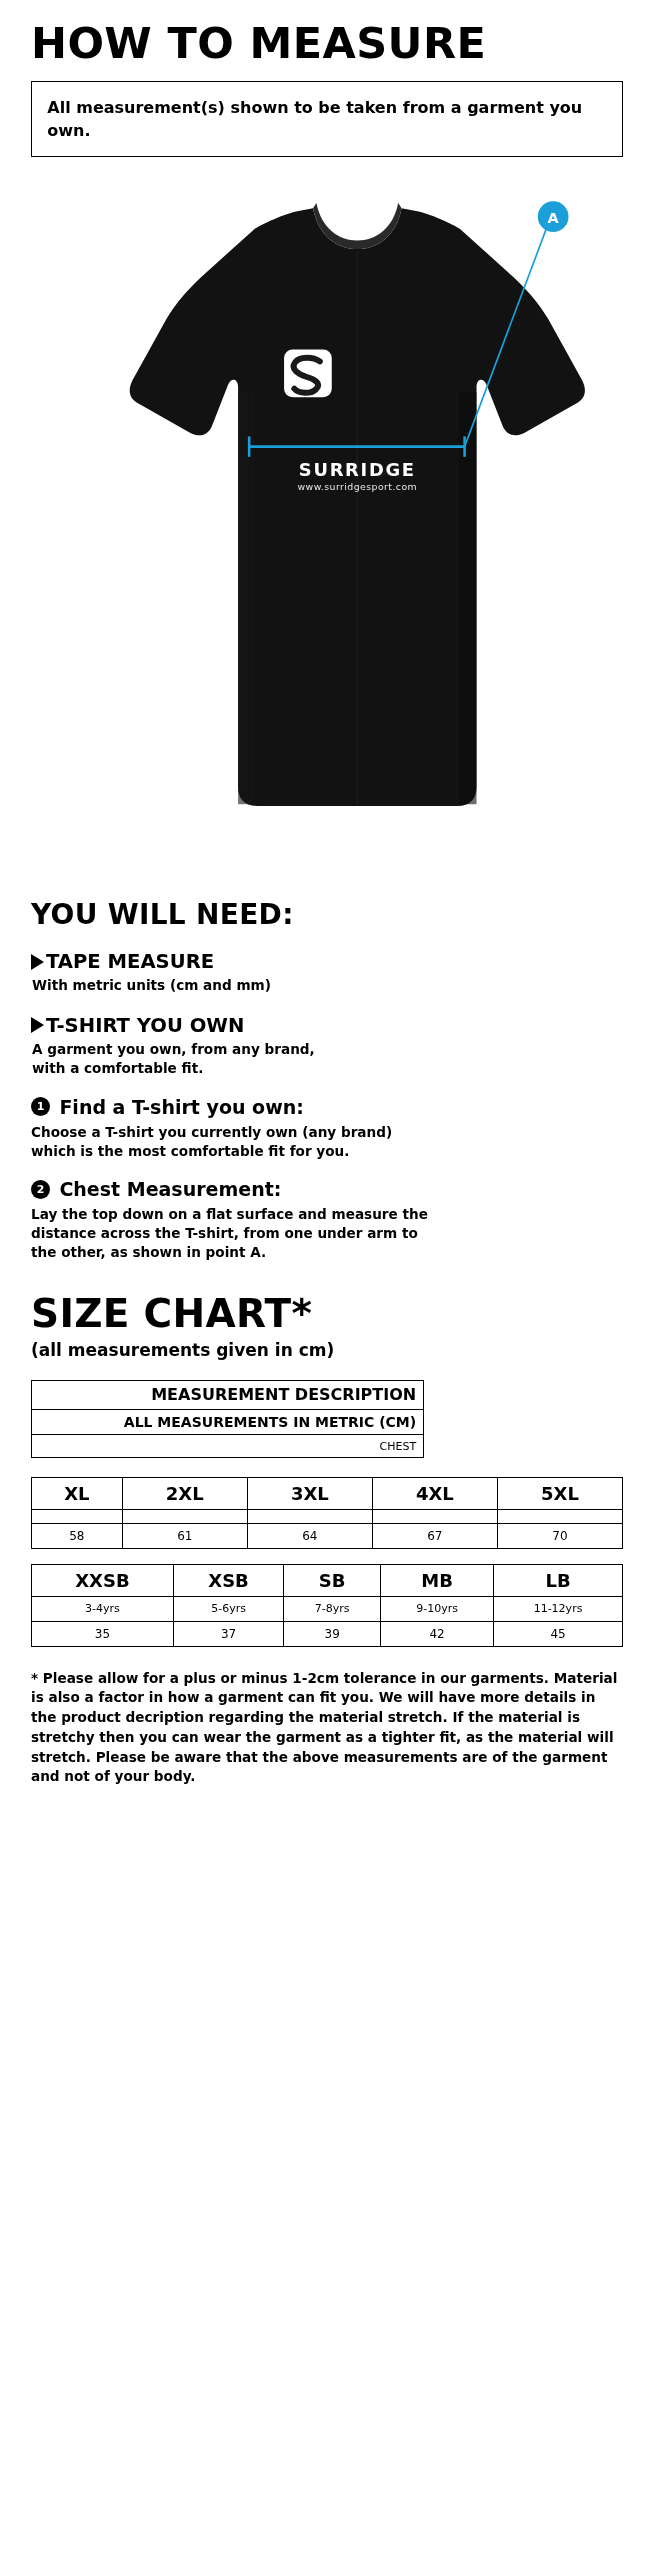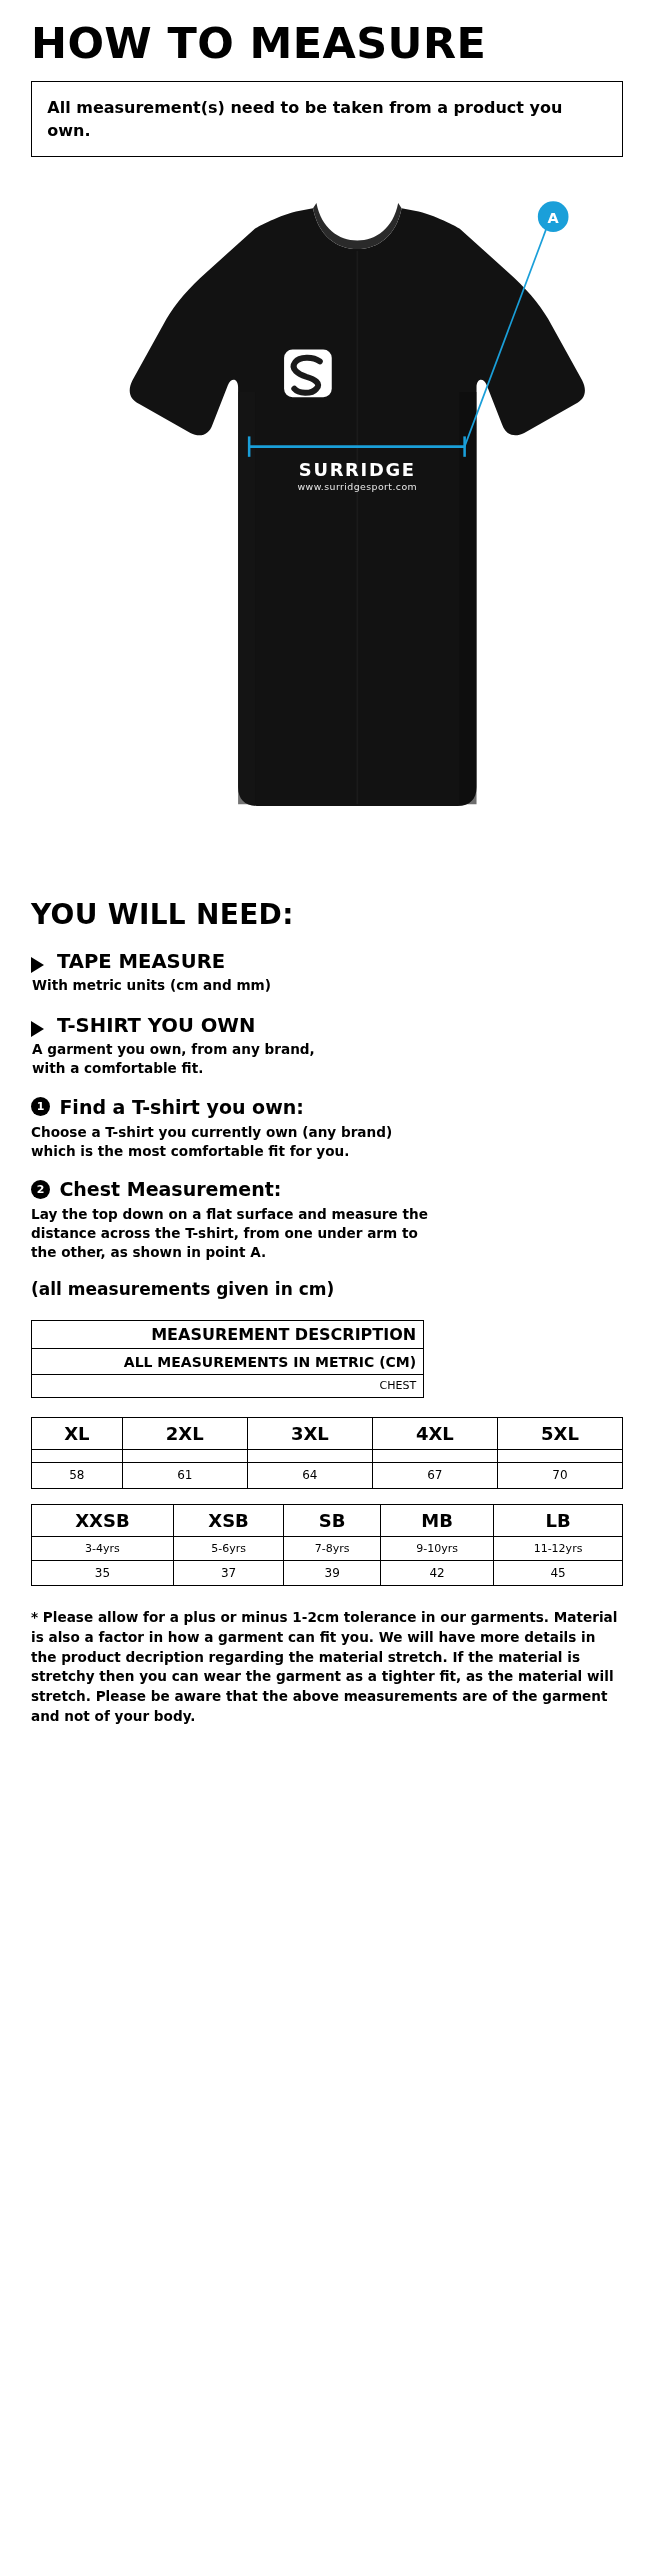--- a/index.html
+++ b/index.html
@@ -60,22 +60,22 @@
   .size-chart-sub {
     font-size: 17px;
     font-weight: bold;
     margin: 0 0 20.5px 0;
   }
 
   
   .need-item { margin-bottom: 19px; }
   .need-head {
     display: flex;
-    align-items: flex-end;
-    gap: 13px;
+    align-items: center;
+    gap: 2px;
     margin-bottom: 3.4px;
   }
   .tri {
     width: 0; height: 0;
     border-left: 13.6px solid #000;
     border-top: 8.5px solid transparent;
     border-bottom: 8.5px solid transparent;
     flex: 0 0 auto;
   }
   .need-title { font-size: 19.6px; font-weight: bold; }
@@ -140,21 +140,21 @@
     padding-bottom: 25.6px;
   }
 </style>
 </head>
 <body>
 
 <div class="page">
 
   <h1 class="main-title">HOW TO MEASURE</h1>
 
-  <div class="callout">All measurement(s) need to be taken from a product you own.</div>
+  <div class="callout">All measurement(s) shown to be taken from a garment you own.</div>
 
   <div class="shirt-wrap">
     <svg class="shirt-svg" width="591" height="673" viewBox="0 0 694 790" xmlns="http://www.w3.org/2000/svg">
 
       <g>
         <path d="M262 44
                  C 262 44, 286 30, 310 24
                  L 330 20
                  C 336 52, 358 68, 382 68
                  C 406 68, 428 52, 434 20
@@ -245,20 +245,21 @@
   <div class="step">
     <div class="step-head">
       <span class="num-circle">2</span>
       <span class="step-title">Chest Measurement:</span>
     </div>
     <div class="step-desc" style="white-space: pre-line;">Lay the top down on a flat surface and measure the
 distance across the T-shirt, from one under arm to
 the other, as shown in point A.</div>
   </div>
 
+  <h2 class="size-chart-title">SIZE CHART*</h2>
   <div class="size-chart-sub">(all measurements given in cm)</div>
 
   <table class="desc-table">
     <tbody>
         <tr class="r1">
           <td style="width:392px;">MEASUREMENT DESCRIPTION</td>
         </tr>
     <tr class="r2">
           <td>ALL MEASUREMENTS IN METRIC (CM)</td>
         </tr>

